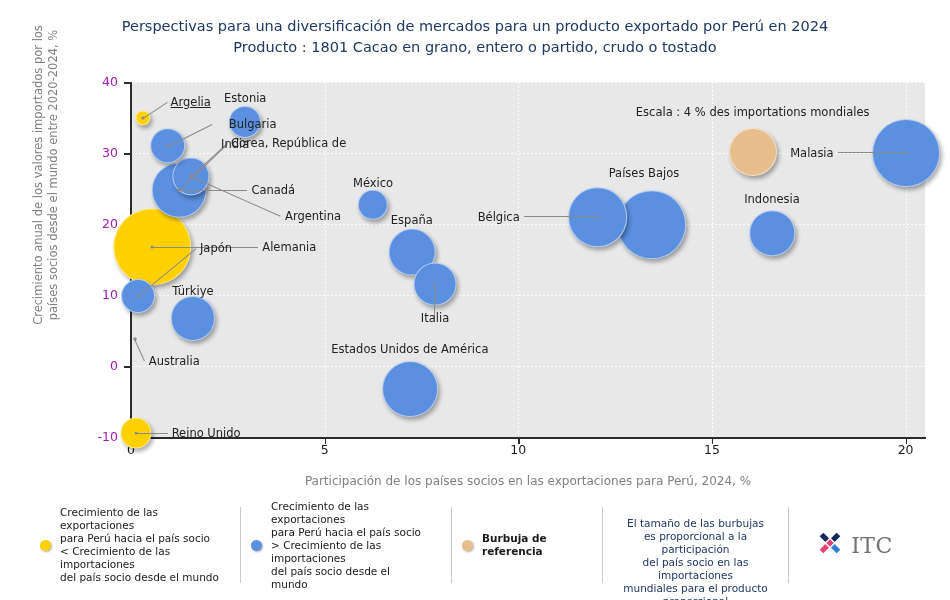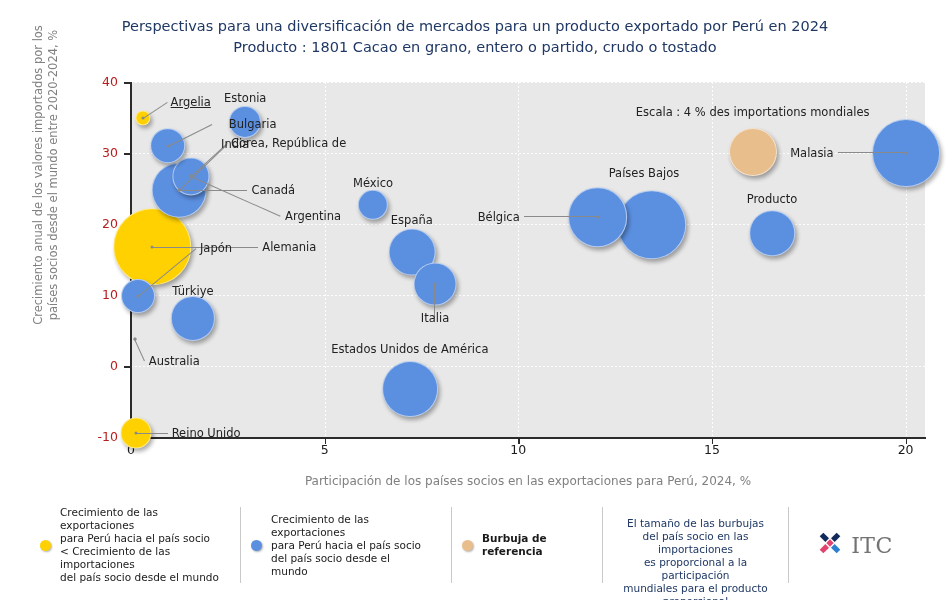--- a/index.html
+++ b/index.html
@@ -30,21 +30,21 @@
     background-size:4px 1px;opacity:.9;}
 
   
   .axis-line{position:absolute;background:#2b2b2b;}
   .y-axis{left:130px;top:82px;width:1.5px;height:356px;}
   .x-axis{left:130px;top:437px;width:796px;height:1.5px;}
   .tick{position:absolute;background:#2b2b2b;}
   .ytick{left:124px;width:7px;height:1.5px;}
   .xtick{top:437px;width:1.5px;height:7px;}
   .ytick-label{position:absolute;right:0;width:26px;text-align:right;
-    font-size:12.5px;color:#b91c1c;transform:translateY(-8px);}
+    font-size:12.5px;color:#a21caf;transform:translateY(-8px);}
   .xtick-label{position:absolute;top:442px;width:40px;text-align:center;
     font-size:12.5px;color:#1a1a1a;transform:translateX(-20px);}
 
   .y-axis-title{
     position:absolute;left:-104px;top:160px;width:300px;
     transform:rotate(-90deg);transform-origin:center center;
     text-align:center;font-size:11.5px;line-height:15px;color:#808080;
   }
   .x-axis-title{
     position:absolute;left:131px;top:474px;width:794px;text-align:center;
@@ -188,21 +188,21 @@
       <div class="pt-label center" style="left: 373.073px; top: 182.83px;">México</div>
       <div class="pt-label center" style="left: 411.805px; top: 220.4px;">España</div>
       <div class="leader" style="left: 435.044px; top: 283.64px; width: 34px; transform: rotate(90deg);"></div>
       <div class="dotmark" style="left: 435.044px; top: 283.64px;"></div>
       <div class="pt-label center" style="left: 435.044px; top: 317.64px;">Italia</div>
       <div class="pt-label center" style="left: 409.868px; top: 349.43px;">Estados Unidos de América</div>
       <div class="leader" style="left: 597.717px; top: 216.9px; width: 74px; transform: rotate(180deg);"></div>
       <div class="dotmark" style="left: 597.717px; top: 216.9px;"></div>
       <div class="pt-label right" style="left: 519.717px; top: 216.9px;">Bélgica</div>
       <div class="pt-label center" style="left: 643.941px; top: 172.71px;">Países Bajos</div>
-      <div class="pt-label center" style="left: 772.01px; top: 199.23px;">Producto</div>
+      <div class="pt-label center" style="left: 772.01px; top: 199.23px;">Indonesia</div>
       <div class="leader" style="left: 905.634px; top: 153px; width: 68px; transform: rotate(180deg);"></div>
       <div class="dotmark" style="left: 905.634px; top: 153px;"></div>
       <div class="pt-label right" style="left: 833.634px; top: 153px;">Malasia</div>
     </div>
 
   <div class="y-axis-title">
     <span>Crecimiento anual de los valores importados por los países socios desde el mundo entre 2020-2024, %</span>
   </div>
   <div class="x-axis-title">
     <span>Participación de los países socios en las exportaciones para Perú, 2024, %</span>
@@ -217,37 +217,38 @@
           <div>&lt; Crecimiento de las importaciones</div>
           <div>del país socio desde el mundo</div>
         </span>
       </div>
       <div class="legend-div"></div>
       <div class="legend-cell" style="width: 210px;">
         <span class="legend-dot" style="background: rgb(91, 143, 224);"></span>
         <span class="legend-text">
           <div>Crecimiento de las exportaciones</div>
           <div>para Perú hacia el país socio</div>
+          <div>&gt; Crecimiento de las importaciones</div>
           <div>del país socio  desde el</div>
           <div>mundo</div>
         </span>
       </div>
       <div class="legend-div"></div>
       <div class="legend-cell" style="width: 150px; font-weight: bold;">
         <span class="legend-dot" style="background: rgb(232, 190, 140);"></span>
         <span class="legend-text">
           <div>Burbuja de referencia</div>
         </span>
       </div>
       <div class="legend-div"></div>
       <div class="legend-cell" style="width: 185px; margin-top: 34px;">
         <span class="legend-text blue-note">
           <div>El tamaño de las burbujas</div>
+          <div>es proporcional a la participación</div>
           <div>del país socio en las importaciones</div>
-          <div>es proporcional a la participación</div>
           <div>mundiales para el producto</div>
           <div>proporcional</div>
         </span>
       </div>
       <div class="legend-div"></div>
       <div class="legend-cell itc-wrap" style="width: 130px;">
         <span><svg width="30" height="30" viewBox="0 0 30 30">
             <g transform="rotate(45 15 15)">
               <rect x="3" y="12.4" width="8" height="5.2" fill="#12295c"></rect>
               <rect x="19" y="12.4" width="8" height="5.2" fill="#2f7fd0"></rect>

